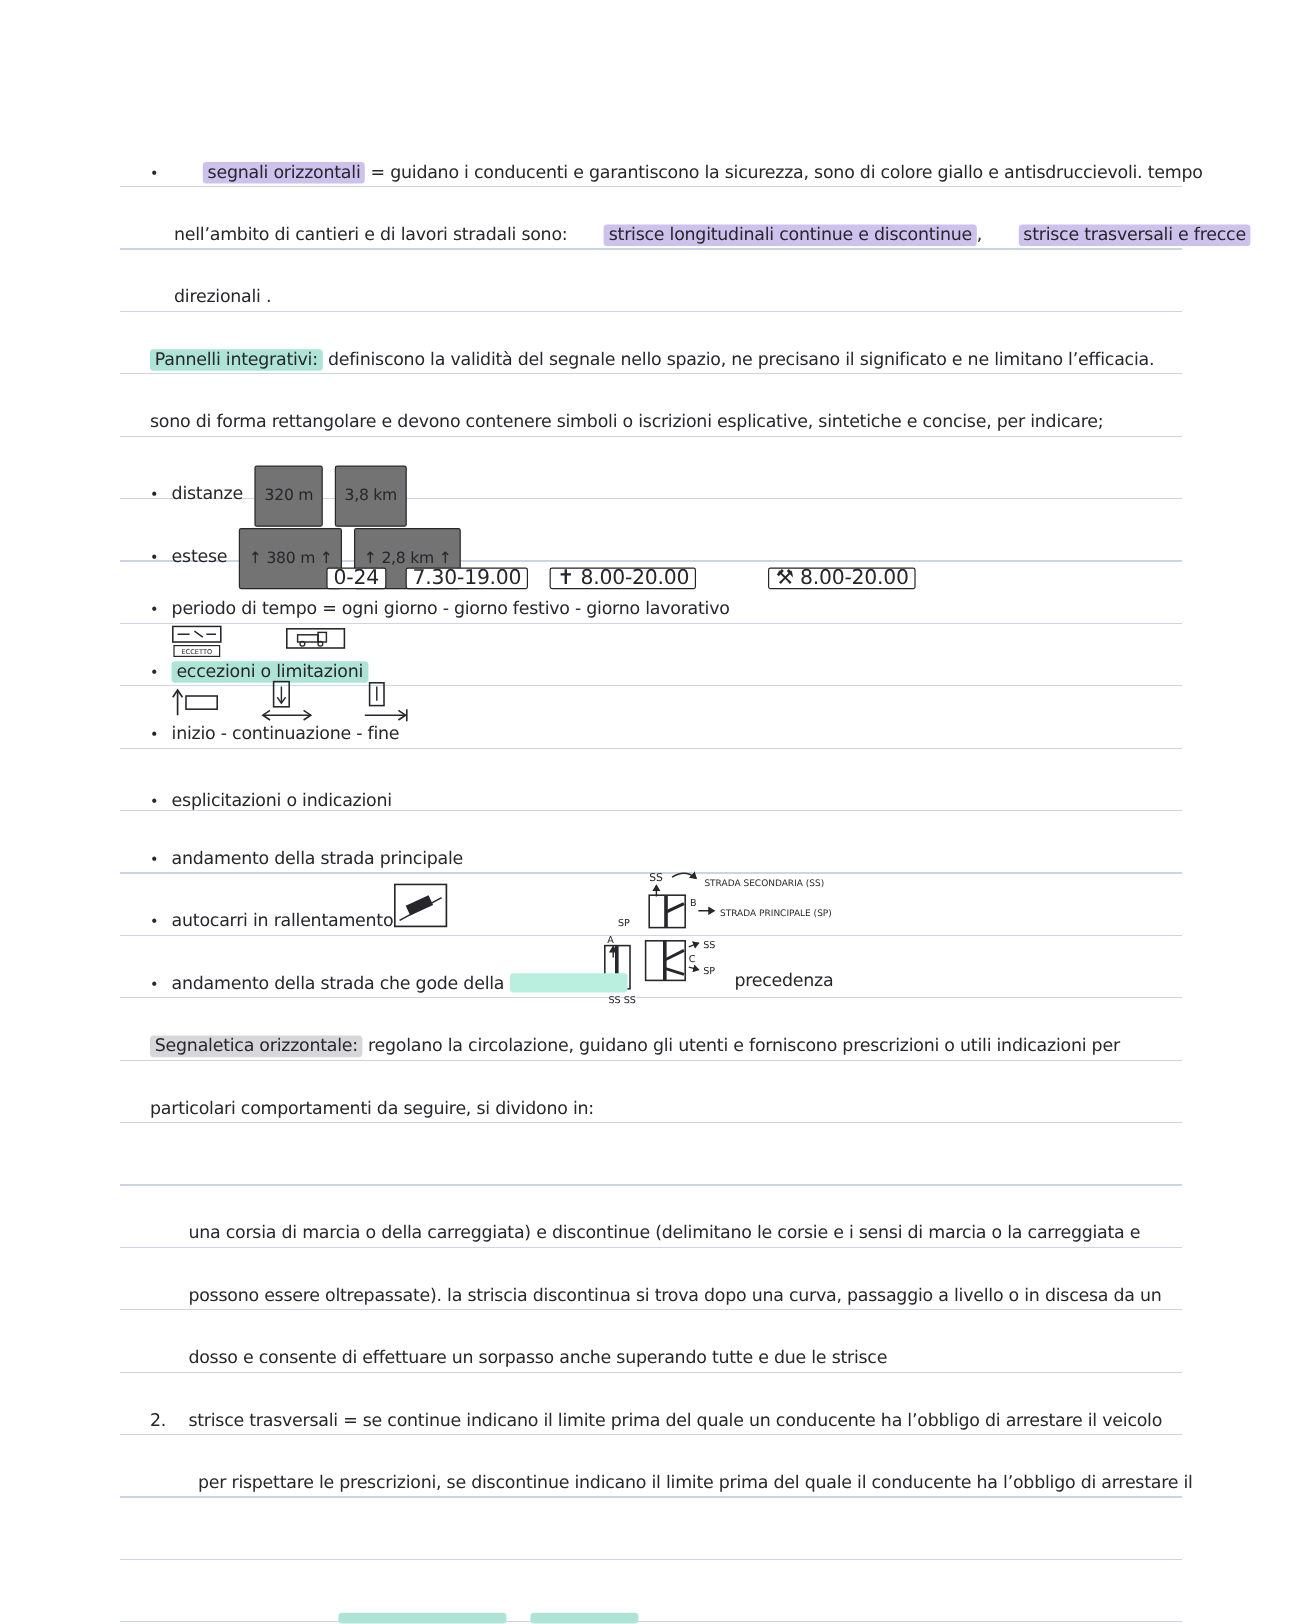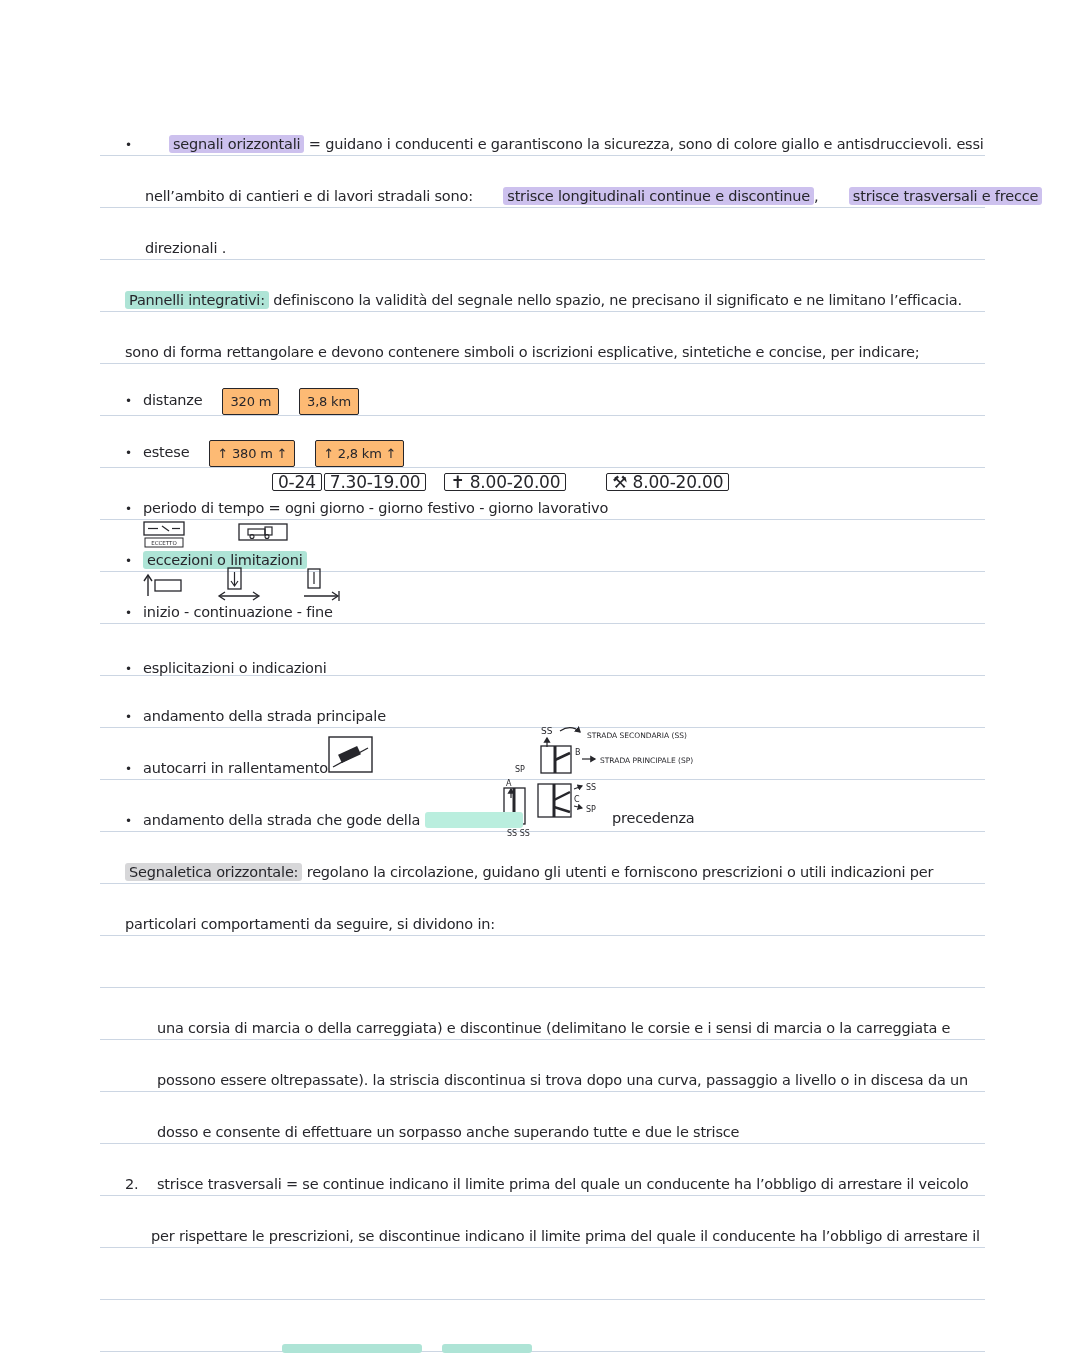--- a/index.html
+++ b/index.html
@@ -27,41 +27,41 @@
   .hl { padding:1px 4px; border-radius:3px; }
   .hl-purple { background:#cdc1ee;margin-left:26px; }
   .hl-teal { background:#aee4d6; }
   .hl-gray  { background:#d7d7d9; }
   .blank-hl {
     display:inline-block; width:98px; height:16px; background:#baeede;
     border-radius:3px; vertical-align:-3px; margin-left:5px;
   }
   .box {
     display:inline-block; border:1.5px solid #26262b; border-radius:2px;
-    padding:3px 7px; font-size:13px; line-height:19px; background:#fdba74;
-    margin-left:20px; vertical-align:-1px;
+    padding:15px 7px; font-size:13px; line-height:19px; background:#737373;
+    margin-left:10px; vertical-align:-1px;
   }
   .box-small {
     display:inline-block; border:1.3px solid #26262b; border-radius:2px;
     padding:0 5px; font-size:17px; line-height:16px; background:#fff;
     vertical-align:top;
   }
   .icon-svg { position:absolute; }
   .sliver { position:absolute; height:9px; border-radius:3px; background:#aee4d6; }
   svg text { font-family:"DejaVu Sans", sans-serif; fill:#26262b; }
   svg .stroke { stroke:#26262b; fill:none; }
 </style>
 </head>
 <body>
 
 <div class="page">
   <div class="rules"></div>
 
   <div class="row" style="top:132px;left:125px">
-    <span class="bullet">•</span><span class="hl hl-purple">segnali orizzontali</span><span> = guidano i conducenti e garantiscono la sicurezza, sono di colore giallo e antisdruccievoli. essi</span>
+    <span class="bullet">•</span><span class="hl hl-purple">segnali orizzontali</span><span> = guidano i conducenti e garantiscono la sicurezza, sono di colore giallo e antisdruccievoli. tempo</span>
   </div>
   <div class="row" style="top:184px;left:145px">
     <span>nell’ambito di cantieri e di lavori stradali sono: </span><span class="hl hl-purple">strisce longitudinali continue e discontinue</span><span>, </span><span class="hl hl-purple">strisce trasversali e frecce</span>
   </div>
   <div class="row" style="top:236px;left:145px">
     <span>direzionali .</span>
   </div>
 
   <div class="row" style="top:340px;left:125px">
     <span>sono di forma rettangolare e devono contenere simboli o iscrizioni esplicative, sintetiche e concise, per indicare;</span>
@@ -72,21 +72,21 @@
 
   <div class="row" style="top:388px;left:125px">
     <span class="bullet">•</span><span>distanze</span><span class="box">320 m</span><span class="box">3,8 km</span>
   </div>
 
   <div class="row" style="top:440px;left:125px">
     <span class="bullet">•</span><span>estese</span><span class="box">↑ 380 m ↑</span><span class="box">↑ 2,8 km ↑</span>
   </div>
 
   <div class="row" style="top:473px;left:272px;height:20px;line-height:20px">
-    <span class="box-small">0-24</span><span class="box-small" style="margin-left:2px">7.30-19.00</span><span class="box-small" style="margin-left:18px">✝ 8.00-20.00</span><span class="box-small" style="margin-left:40px">⚒ 8.00-20.00</span>
+    <span class="box-small">0-24</span><span class="box-small" style="margin-left:16px">7.30-19.00</span><span class="box-small" style="margin-left:18px">✝ 8.00-20.00</span><span class="box-small" style="margin-left:60px">⚒ 8.00-20.00</span>
   </div>
   <div class="row" style="top:496px;left:125px">
     <span class="bullet">•</span><span>periodo di tempo = ogni giorno - giorno festivo - giorno lavorativo</span>
   </div>
 
   <svg class="icon-svg" style="top:521px;left:143px" width="170" height="28" viewBox="0 0 170 28">
     <rect class="stroke" x="1" y="1" width="40" height="13" stroke-width="1.3"></rect>
     <line class="stroke" x1="5" y1="7.5" x2="15" y2="7.5" stroke-width="1.2"></line>
     <line class="stroke" x1="19" y1="5" x2="26" y2="10" stroke-width="1.2"></line>
     <line class="stroke" x1="29" y1="7.5" x2="37" y2="7.5" stroke-width="1.2"></line>
@@ -191,19 +191,19 @@
   </div>
   <div class="row" style="top:1068px;left:157px">
     <span>possono essere oltrepassate). la striscia discontinua si trova dopo una curva, passaggio a livello o in discesa da un</span>
   </div>
   <div class="row" style="top:1120px;left:157px">
     <span>dosso e consente di effettuare un sorpasso anche superando tutte e due le strisce</span>
   </div>
   <div class="row" style="top:1172px;left:125px">
     <span class="num">2.</span><span>strisce trasversali = se continue indicano il limite prima del quale un conducente ha l’obbligo di arrestare il veicolo</span>
   </div>
-  <div class="row" style="top:1224px;left:151px">
+  <div class="row" style="top:1224px;left:165px">
     <span>per rispettare le prescrizioni, se discontinue indicano il limite prima del quale il conducente ha l’obbligo di arrestare il</span>
   </div>
 
   <div class="sliver" style="top:1344px;left:282px;width:140px"></div>
   <div class="sliver" style="top:1344px;left:442px;width:90px"></div>
 </div>
 
 </body></html>

